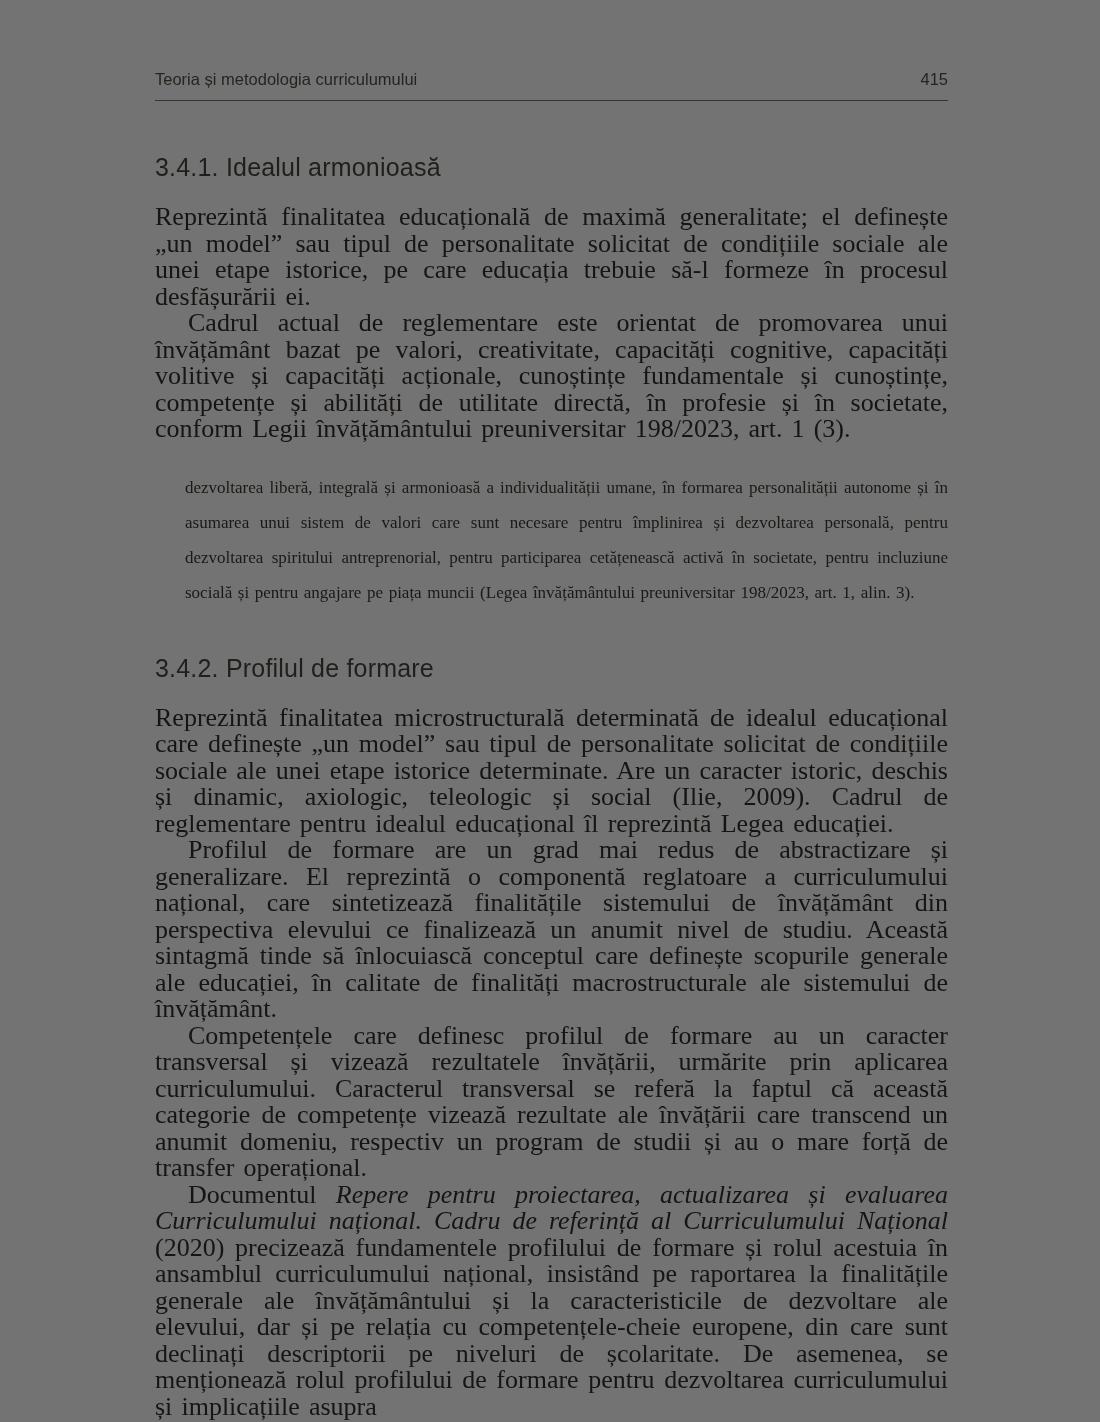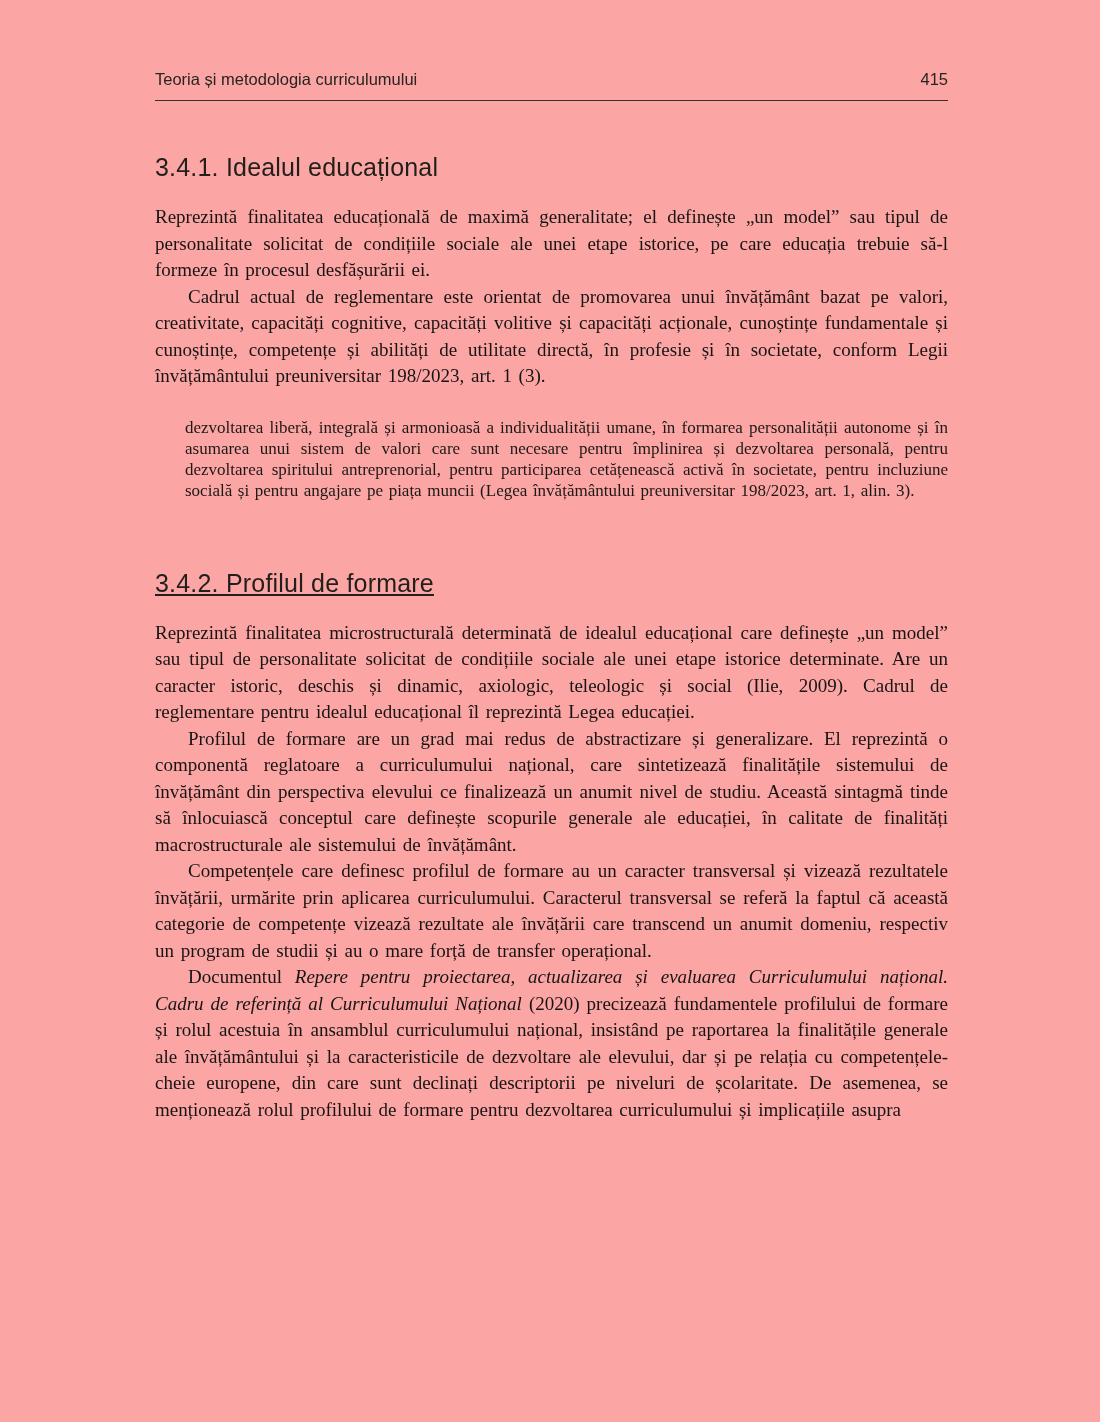--- a/index.html
+++ b/index.html
@@ -3,21 +3,21 @@
 <meta charset="utf-8">
 <style>
   html, body {
     margin: 0;
     padding: 0;
     background: #f4f4f2;
   }
   .page {
     width: 1100px;
     height: 1422px;
-    background: #fca5a5;
+    background: #737373;
     box-sizing: border-box;
     padding: 70px 152px 0 155px;
     font-family: "Liberation Serif", serif;
     color: #171513;
     overflow: hidden;
     position: relative;
   }
   .running-header {
     display: flex;
     justify-content: space-between;
@@ -30,60 +30,59 @@
   }
   .section-heading {
     font-family: "Liberation Sans", sans-serif;
     font-weight: 400;
     font-size: 25px;
     color: #211f1b;
     margin: 52px 0 22px 0;
     letter-spacing: 0.2px;
   }
   .section-heading.second {
-    margin-top: 68px;
-    text-decoration: underline;
+    margin-top: 44px;
   }
   .body-par {
     margin: 0;
-    font-size: 19px;
+    font-size: 26px;
     line-height: 26.5px;
     text-align: justify;
     text-indent: 33px;
     word-spacing: 0.10em;
     hyphens: none;
   }
   .body-par.no-indent {
     text-indent: 0;
   }
   .block-quote {
     margin: 27px 0 0 30px;
     font-size: 17px;
-    line-height: 21px;
+    line-height: 35px;
     text-align: justify;
     word-spacing: 0.08em;
     color: #1b1915;
   }
   em.work-title {
     font-style: italic;
   }
 </style>
 </head>
 <body>
 
 <div class="page">
 
   <header class="running-header">
     <span>Teoria și metodologia curriculumului</span>
     <span>415</span>
   </header>
 
   <main>
 
-    <h2 class="section-heading">3.4.1. Idealul educațional</h2>
+    <h2 class="section-heading">3.4.1. Idealul armonioasă</h2>
 
     <p class="body-par no-indent">Reprezintă finalitatea educațională de maximă generalitate; el definește „un model” sau tipul de personalitate solicitat de condițiile sociale ale unei etape istorice, pe care educația trebuie să-l formeze în procesul desfășurării ei.</p>
 
 
     <p class="body-par">Cadrul actual de reglementare este orientat de promovarea unui învățământ bazat pe valori, creativitate, capacități cognitive, capacități volitive și capacități acționale, cunoștințe fundamentale și cunoștințe, competențe și abilități de utilitate directă, în profesie și în societate, conform Legii învățământului preuniversitar 198/2023, art. 1 (3).</p>
 
 
     <blockquote class="block-quote">dezvoltarea liberă, integrală și armonioasă a individualității umane, în formarea personalității autonome și în asumarea unui sistem de valori care sunt necesare pentru împlinirea și dezvoltarea personală, pentru dezvoltarea spiritului antreprenorial, pentru participarea cetățenească activă în societate, pentru incluziune socială și pentru angajare pe piața muncii (Legea învățământului preuniversitar 198/2023, art. 1, alin. 3).</blockquote>
 
     <h2 class="section-heading second">3.4.2. Profilul de formare</h2>

